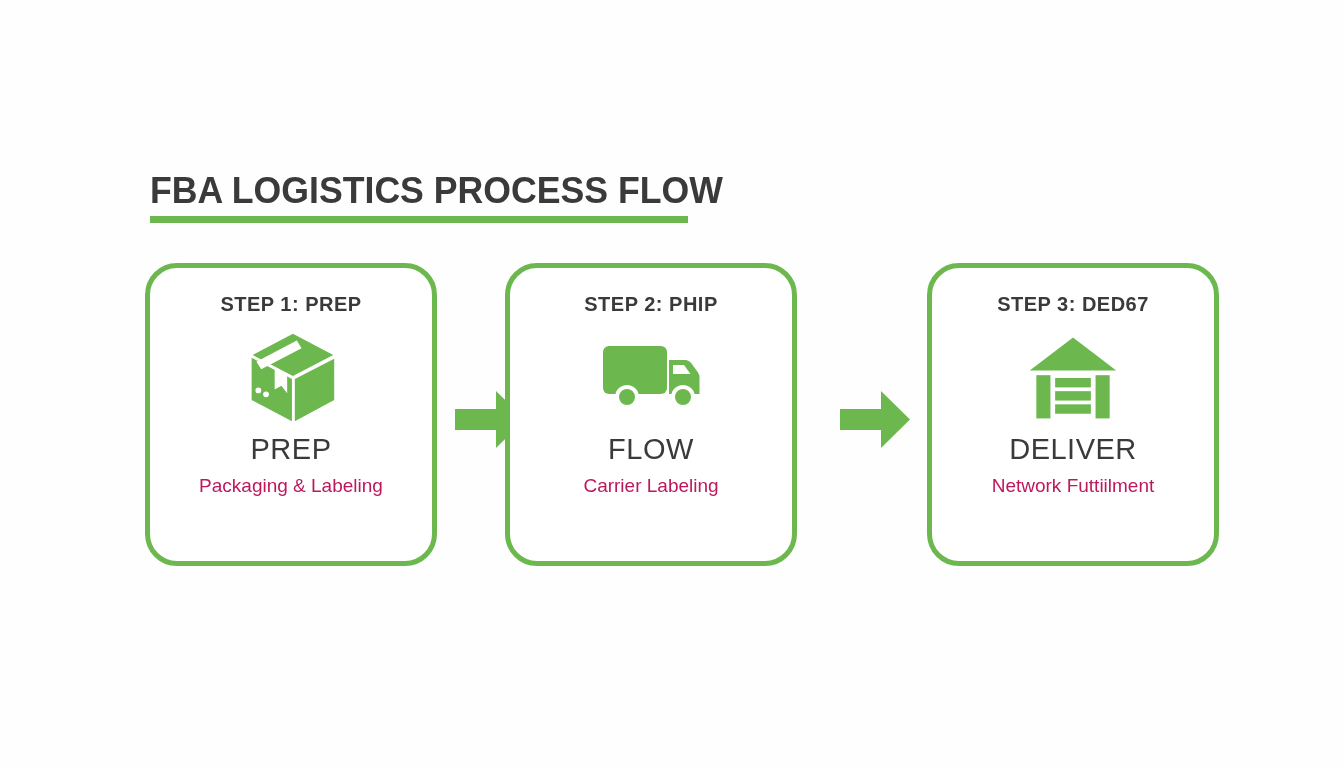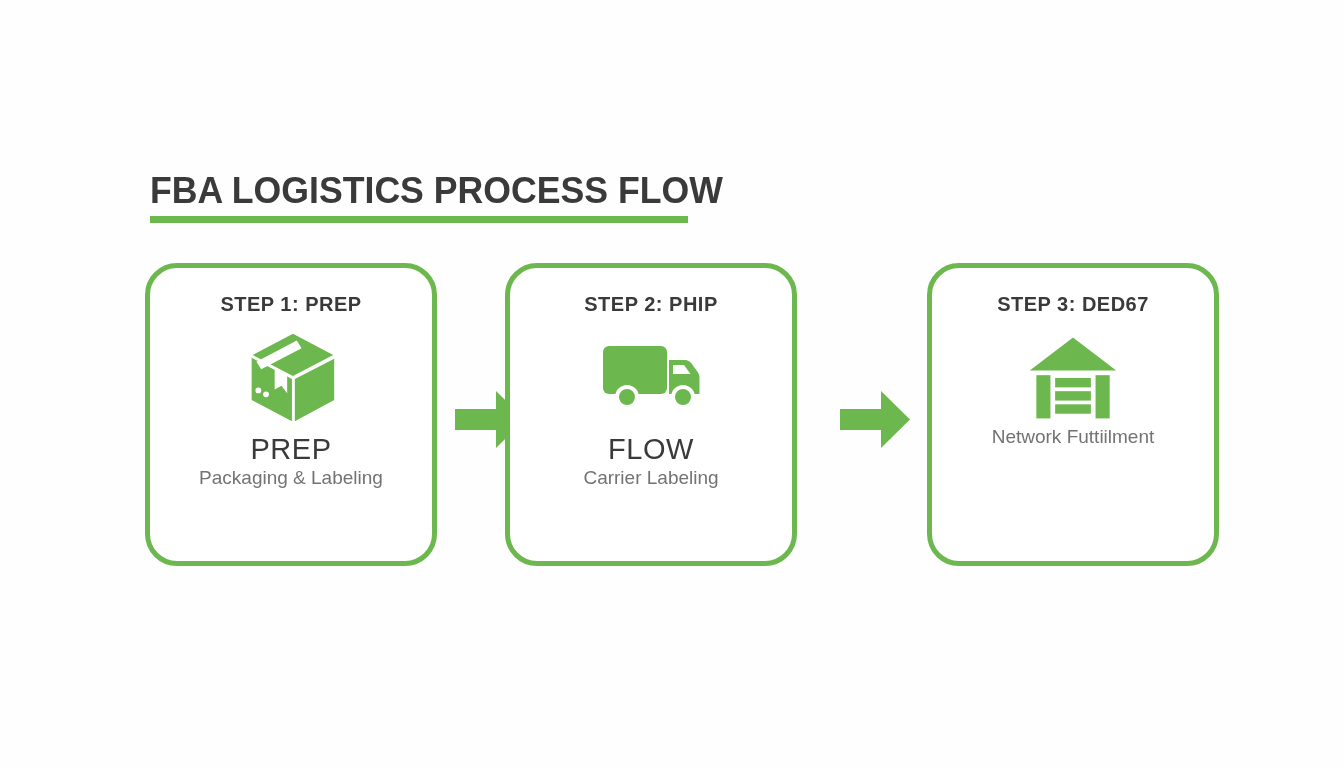--- a/index.html
+++ b/index.html
@@ -32,21 +32,21 @@
   }
   .icon-wrap {
     margin-top: 14px; height: 96px; display: flex;
     align-items: center; justify-content: center;
   }
   .card-title {
     margin-top: 6px; font-size: 29px; font-weight: normal;
     color: #3a3a3a; letter-spacing: 0.5px; line-height: 1.2; white-space: nowrap;
   }
   .card-subtitle {
-    font-size: 19px; color: #737373;
+    margin-top: 8px; font-size: 19px; color: #be185d;
     letter-spacing: 0px; white-space: nowrap;
   }
 
   .flow-arrow { position: absolute; top: 391px; width: 70px; height: 57px; }
   .arrow-1 { left: 455px; }
   .arrow-2 { left: 840px; }
 
   svg .g { fill: #6cb84e; }
   svg .w { fill: #ffffff; }
 </style>
@@ -121,14 +121,15 @@
 
       <rect class="g" x="11" y="43" width="15" height="46"></rect>
 
       <rect class="g" x="74" y="43" width="15" height="46"></rect>
 
       <rect class="g" x="31" y="46" width="38" height="10"></rect>
       <rect class="g" x="31" y="60" width="38" height="10"></rect>
       <rect class="g" x="31" y="74" width="38" height="10"></rect>
     </svg>
   </div>
+  <div class="card-title">DELIVER</div>
   <div class="card-subtitle">Network Futtiilment</div>
 </div>
 
 </body></html>

